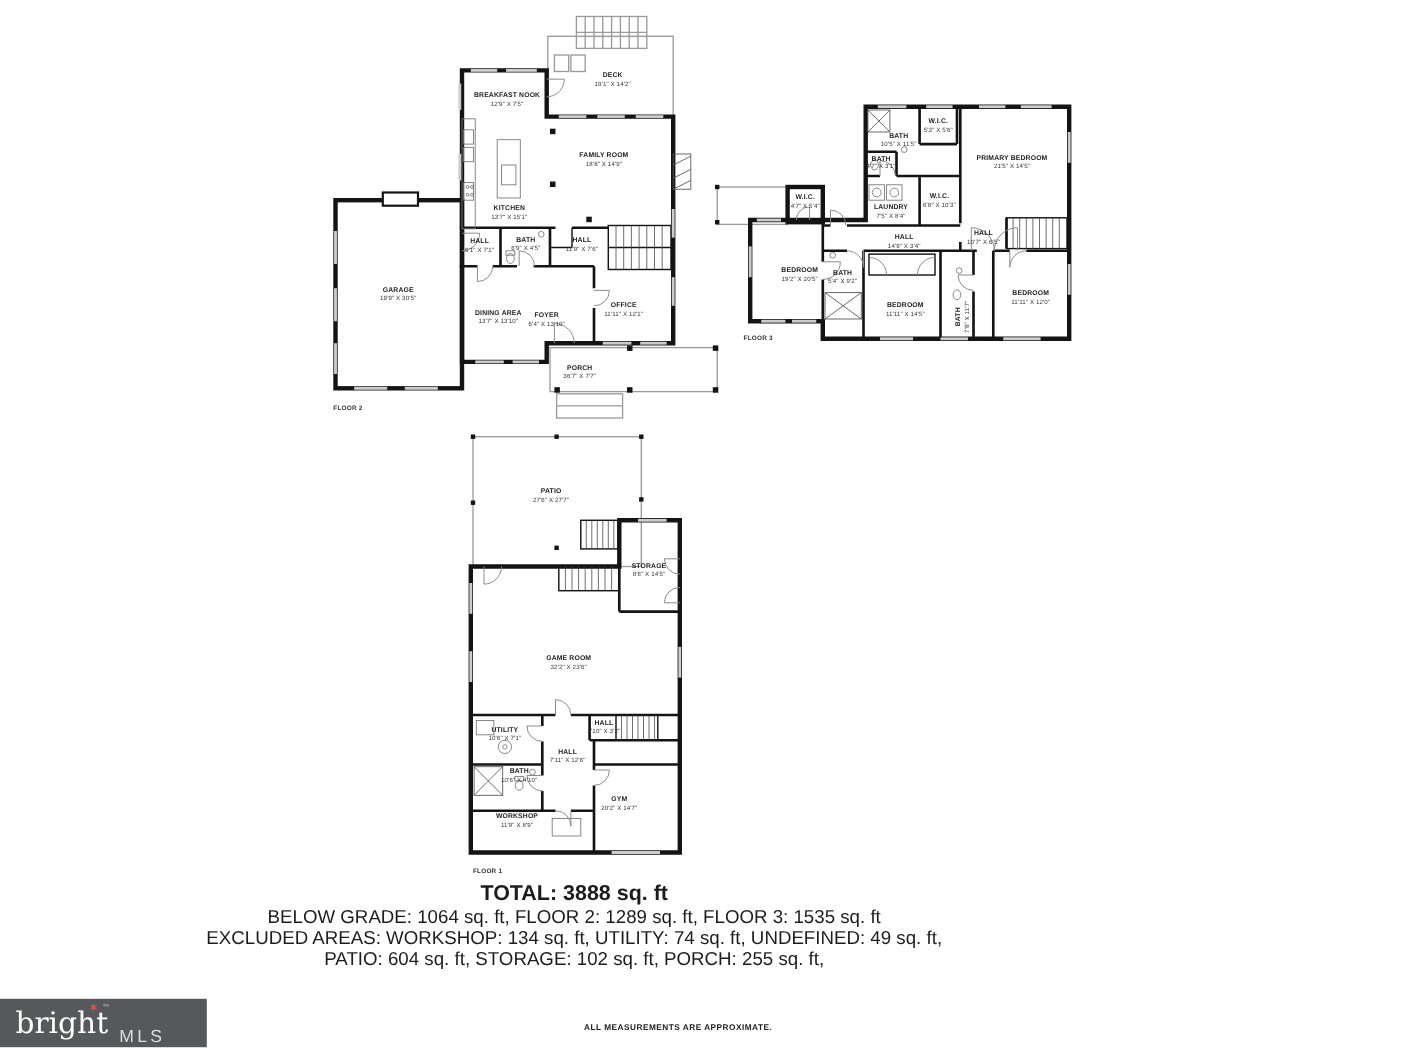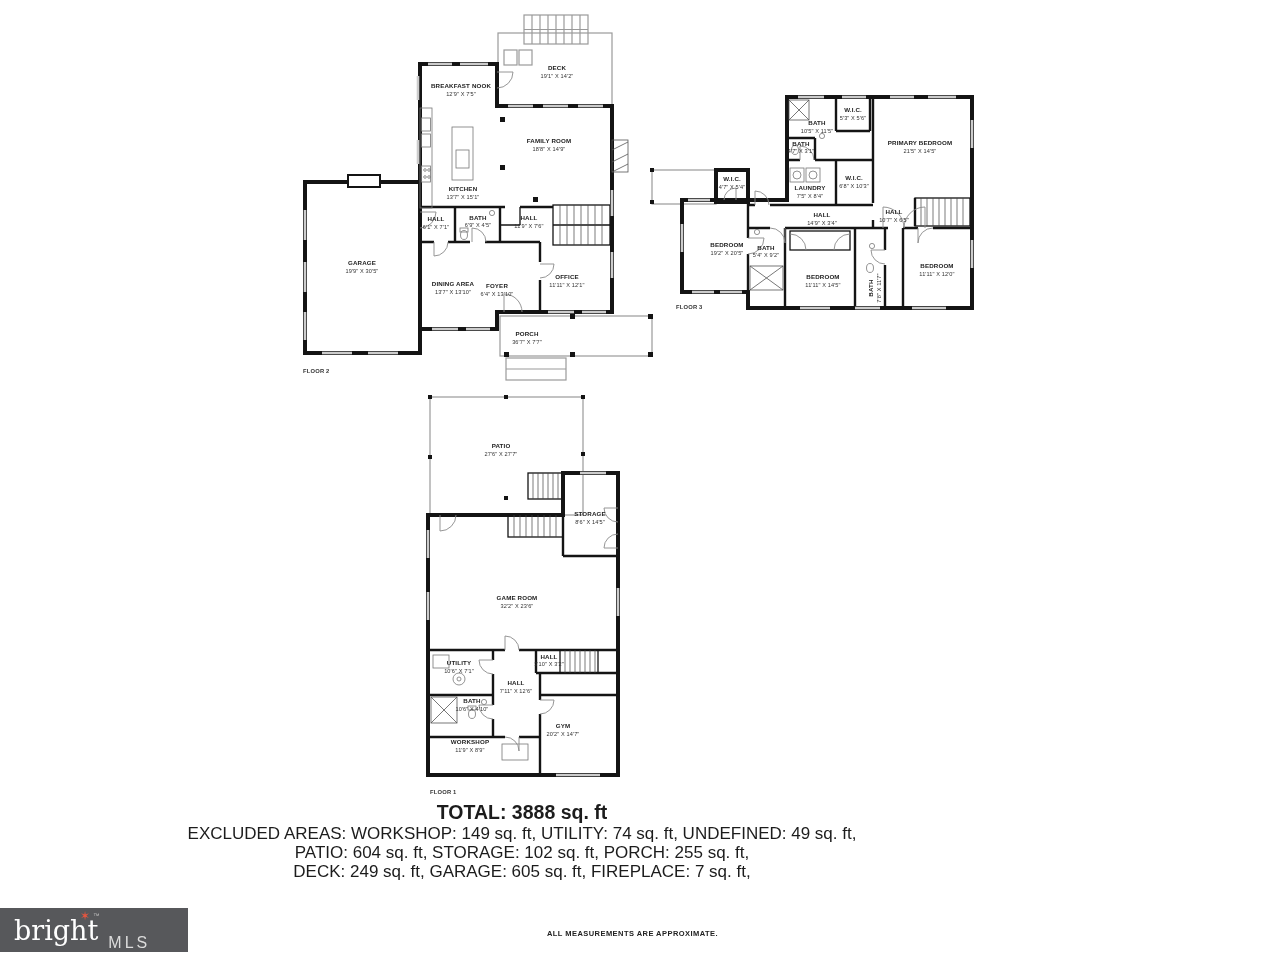--- a/index.html
+++ b/index.html
@@ -20,21 +20,21 @@
   .gdoor{fill:#ffffff;stroke:#141414;stroke-width:2;}
 
   text.rn{font-family:"Liberation Sans",sans-serif;font-size:6.2px;font-weight:700;fill:#222;text-anchor:middle;letter-spacing:.15px;}
   text.rd{font-family:"Liberation Sans",sans-serif;font-size:5.6px;font-weight:400;fill:#333;text-anchor:middle;letter-spacing:.1px;}
   text.fl{font-family:"Liberation Sans",sans-serif;font-size:5.8px;font-weight:700;fill:#333;letter-spacing:.2px;}
 
   
   .summary{position:absolute;left:0;top:801px;width:1044px;text-align:center;color:#1c1c1c;}
   .summary .total{font-size:19.5px;font-weight:700;line-height:23px;}
   .summary .line{font-size:17px;font-weight:400;line-height:19px;}
-  .disclaimer{position:absolute;left:16px;top:929px;width:1233px;text-align:center;font-size:7.5px;font-weight:700;letter-spacing:.45px;color:#222;}
+  .disclaimer{position:absolute;left:0;top:929px;width:1233px;text-align:center;font-size:7.5px;font-weight:700;letter-spacing:.45px;color:#222;}
 
   
   .logo{position:absolute;left:0;top:908px;width:188px;height:44px;background:#57585b;display:flex;align-items:center;padding-left:14px;box-sizing:border-box;}
   .logo-word{position:relative;font-family:"DejaVu Serif",serif;font-size:27px;line-height:1;color:#ffffff;}
   .logo-star{position:absolute;left:66px;top:-7px;font-size:12px;color:#e8553f;font-family:"DejaVu Sans",sans-serif;}
   .logo-tm{position:absolute;left:79px;top:-4px;font-size:6.5px;color:#b9b9b9;font-family:"Liberation Sans",sans-serif;}
   .logo-mls{font-family:"Liberation Sans",sans-serif;font-size:16px;color:#dcdcdc;letter-spacing:3px;margin-left:10px;margin-top:25px;}
 </style>
 </head>
 <body>
@@ -396,23 +396,23 @@
       <text class="rd" x="470" y="752">11'9" X 8'9"</text>
       <text class="rn" x="563" y="728">GYM</text>
       <text class="rd" x="563" y="736">20'2" X 14'7"</text>
     </g>
     <text class="fl" x="430" y="794">FLOOR 1</text>
   </g>
 </svg>
 
   <div class="summary">
     <div class="total">TOTAL: 3888 sq. ft</div>
-    <div class="line">EXCLUDED AREAS: WORKSHOP: 149 sq. ft, UTILITY: 74 sq. ft, UNDEFINED: 49 sq. ft,</div>
+    <div class="line">BELOW GRADE: 1064 sq. ft, FLOOR 2: 1289 sq. ft, FLOOR 3: 1535 sq. ft</div>
+    <div class="line">EXCLUDED AREAS: WORKSHOP: 134 sq. ft, UTILITY: 74 sq. ft, UNDEFINED: 49 sq. ft,</div>
     <div class="line">PATIO: 604 sq. ft, STORAGE: 102 sq. ft, PORCH: 255 sq. ft,</div>
-    <div class="line">DECK: 249 sq. ft, GARAGE: 605 sq. ft, FIREPLACE: 7 sq. ft,</div>
   </div>
   <div class="disclaimer">ALL MEASUREMENTS ARE APPROXIMATE.</div>
 
   <div class="logo">
     <span class="logo-word">
       <span>bright</span>
       <span class="logo-star">✶</span>
       <span class="logo-tm">™</span>
     </span>
     <span class="logo-mls">MLS</span>

